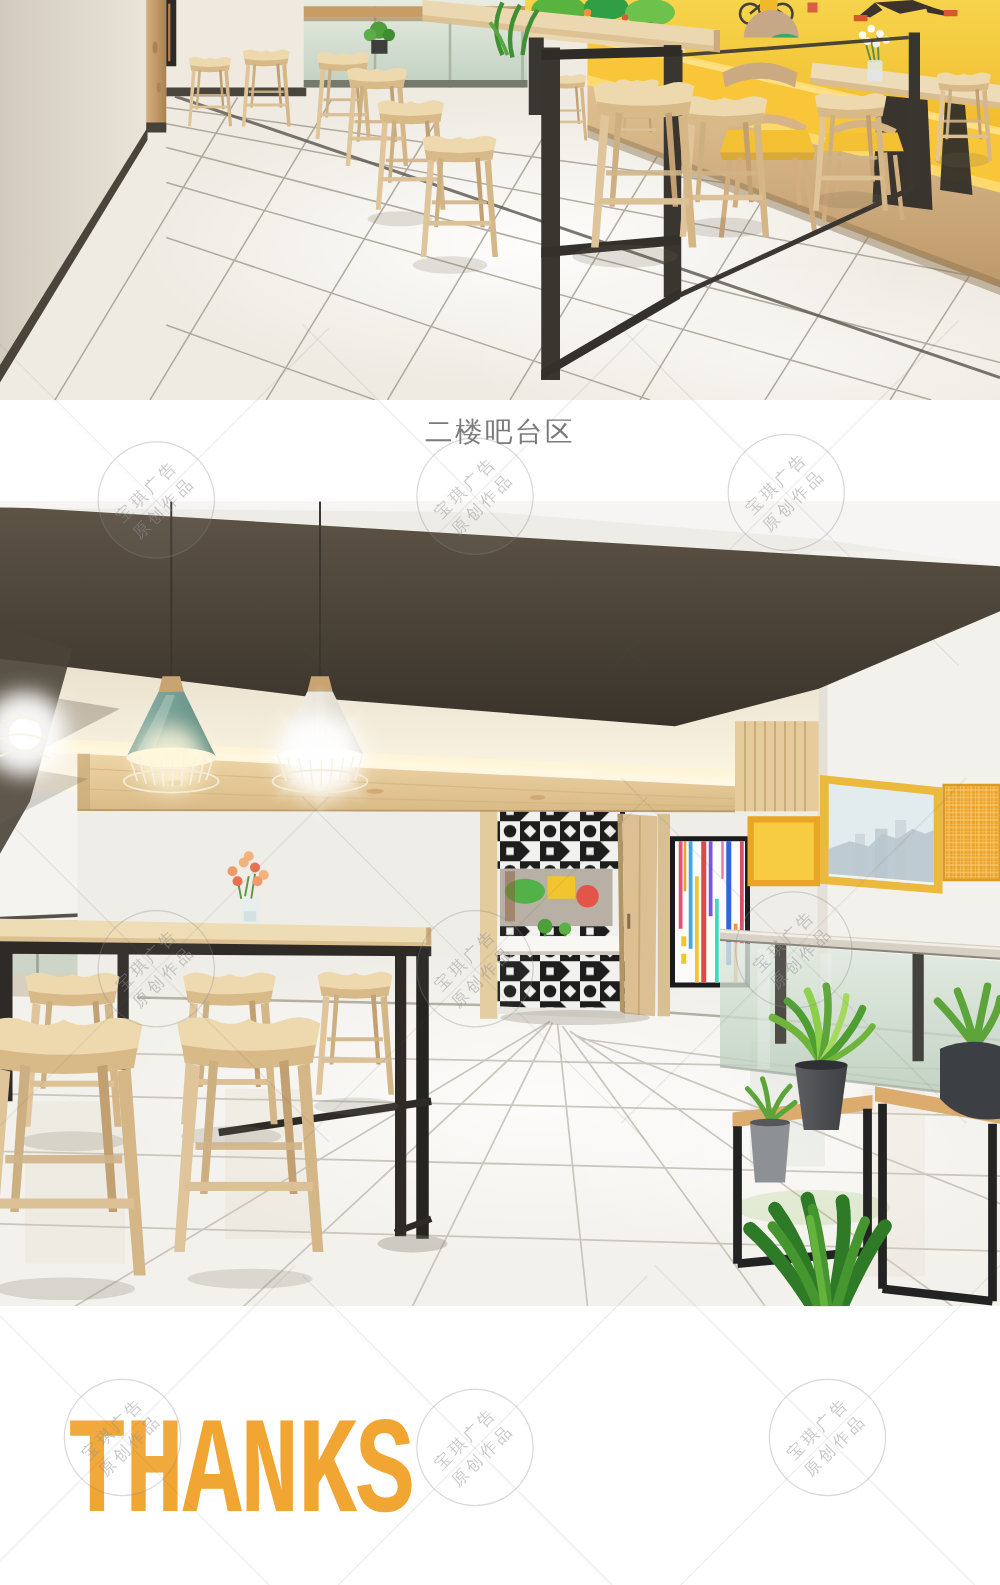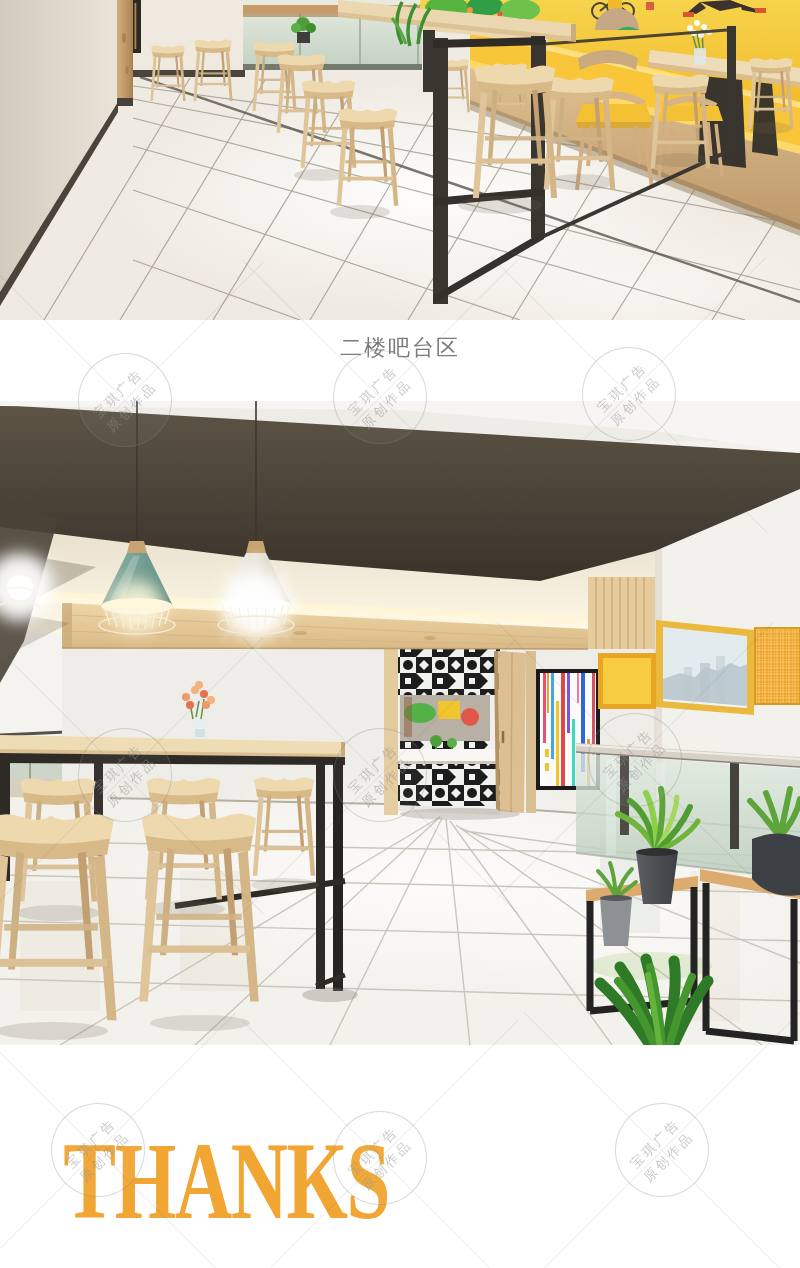--- a/index.html
+++ b/index.html
@@ -1,17 +1,17 @@
 <!DOCTYPE html>
 <html><head>
 <meta charset="utf-8">
 <style>
   html,body{margin:0;padding:0;background:#ffffff;}
   .page{position:relative;width:800px;height:1268px;margin:0 auto;background:#ffffff;overflow:hidden;
-        font-family:Liberation Serif, serif;}
+        font-family:Liberation Mono, monospace;}
   figure{margin:0;padding:0;}
   .photo{position:absolute;left:0;width:800px;overflow:hidden;}
   #photo1{top:0;height:320px;}
   #photo2{top:401px;height:644px;}
   .photo svg{display:block;}
   .caption{position:absolute;left:0;width:100%;text-align:center;color:#7b7b7b;
            font-size:22px;letter-spacing:2px;line-height:30px;}
   #caption1{top:333px;}
   #caption2{top:1071px;}
   .thanks{position:absolute;top:1136px;left:0;width:100%;text-align:left;}

